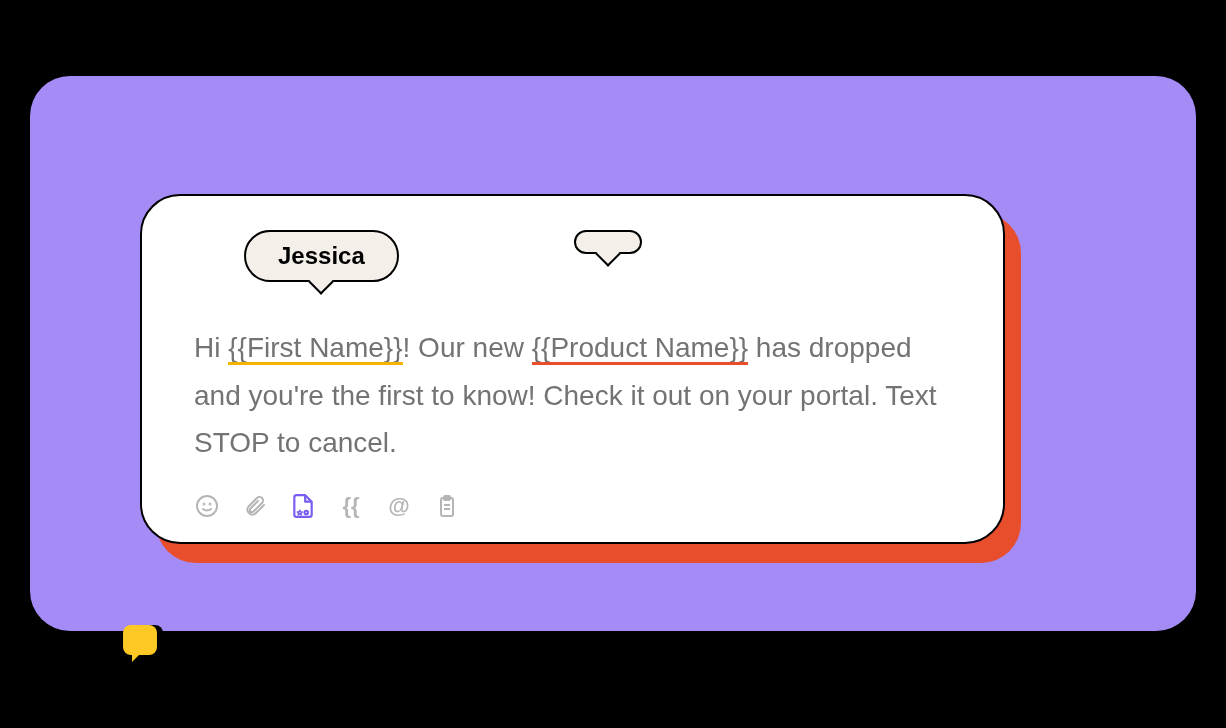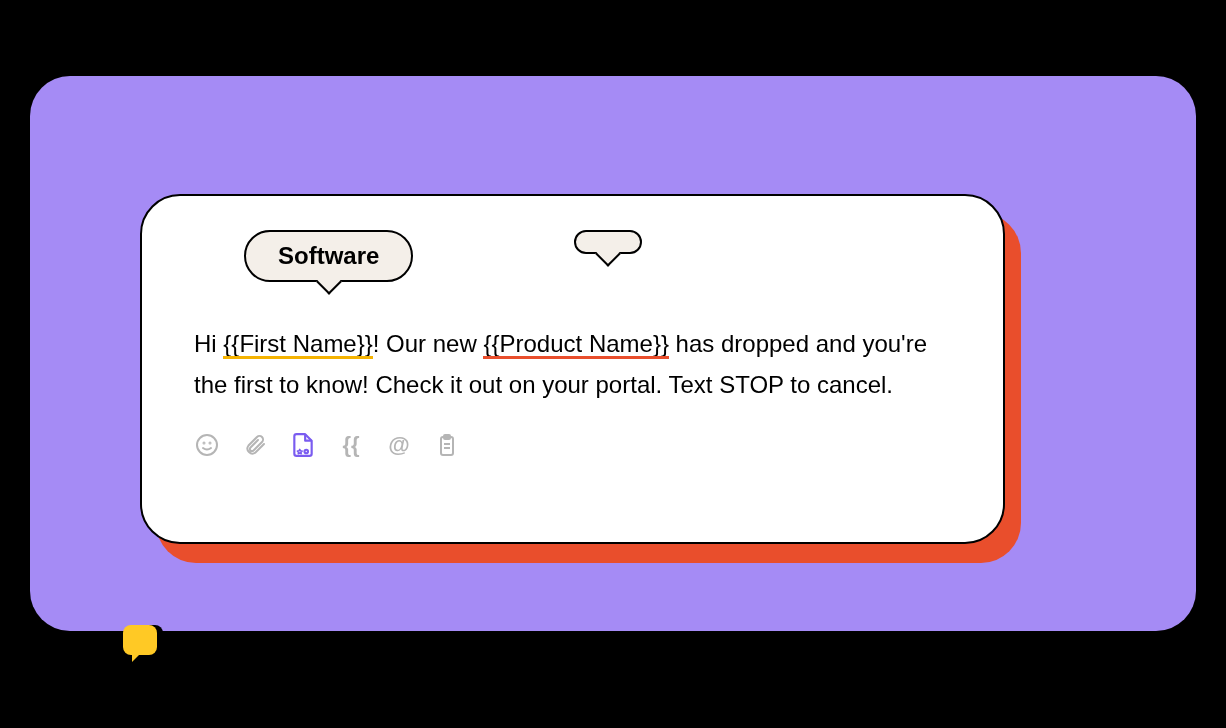--- a/index.html
+++ b/index.html
@@ -65,23 +65,23 @@
     border-bottom: 2px solid #000;
     transform: rotate(-45deg);
     bottom: -11px;
     left: 50%;
     margin-left: -9px;
   }
   .bubble.b1 { left: 50px; }
   .bubble.b2 { left: 380px; }
 
   .message {
-    font-size: 24px;
+    font-size: 28px;
     line-height: 1.7;
-    color: #000000;
+    color: #737373;
     margin-top: -4px;
   }
   .placeholder { position: relative; white-space: nowrap; }
   .underline-yellow::after {
     content: "";
     position: absolute;
     left: 0; right: 0; bottom: -2px;
     height: 3px;
     background: #F5B301;
   }
@@ -176,21 +176,21 @@
 
 <div class="stage">
   <div class="purple-card">
 
     <div class="editor-shadow"></div>
 
     <div class="editor-panel">
 
       <div class="bubble-row">
         <div class="bubble b1">
-          <span>Software</span>
+          <span>Jessica</span>
           <span class="tail"></span>
         </div>
         <div class="bubble b2">
           <span class="tail"></span>
         </div>
       </div>
 
       <div class="message">
         <span>Hi </span><span class="placeholder underline-yellow">{{First Name}}</span><span>! Our new </span><span class="placeholder underline-red">{{Product Name}}</span><span> has dropped and you're the first to know! Check it out on your portal. Text STOP to cancel.</span>
       </div>

